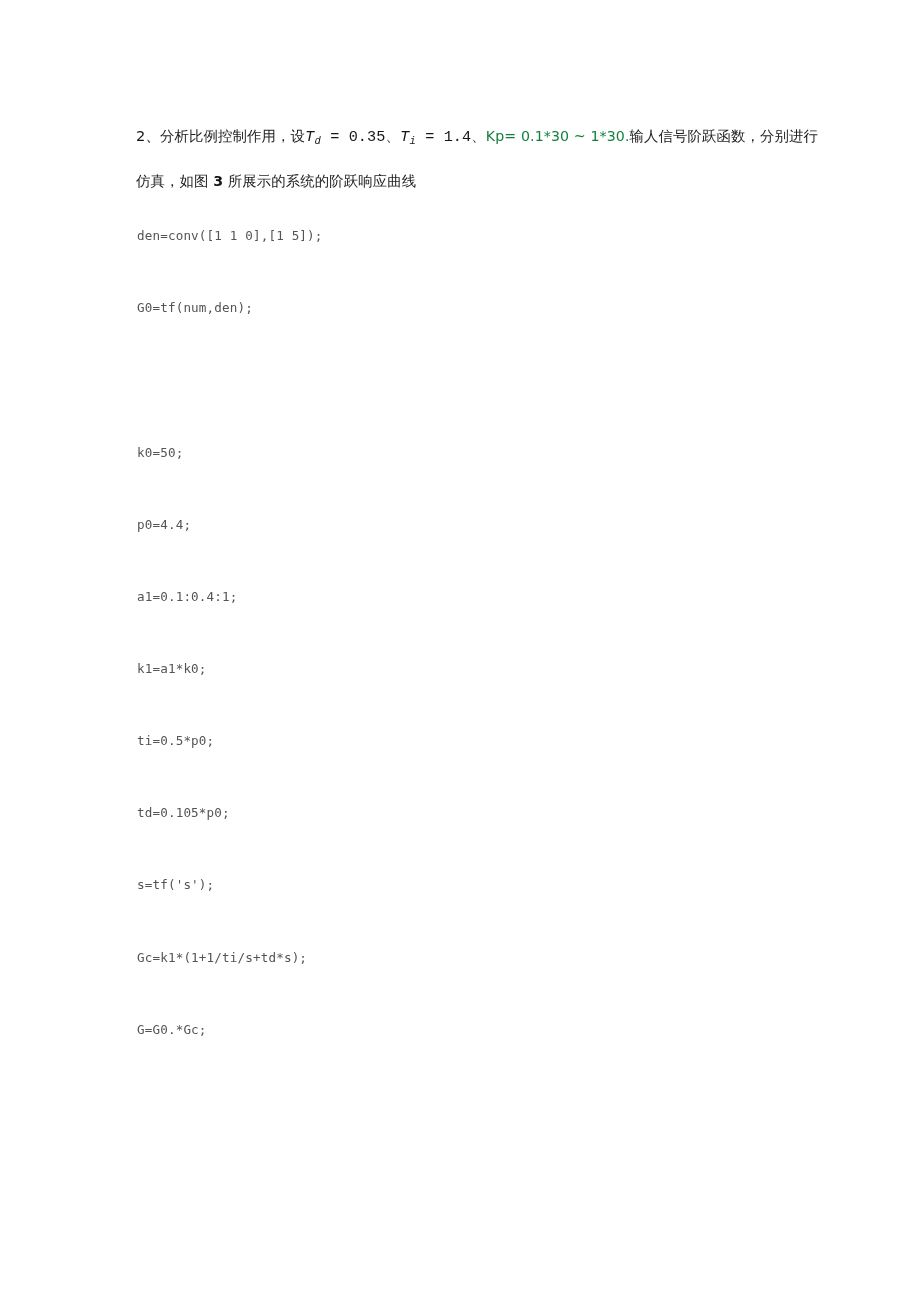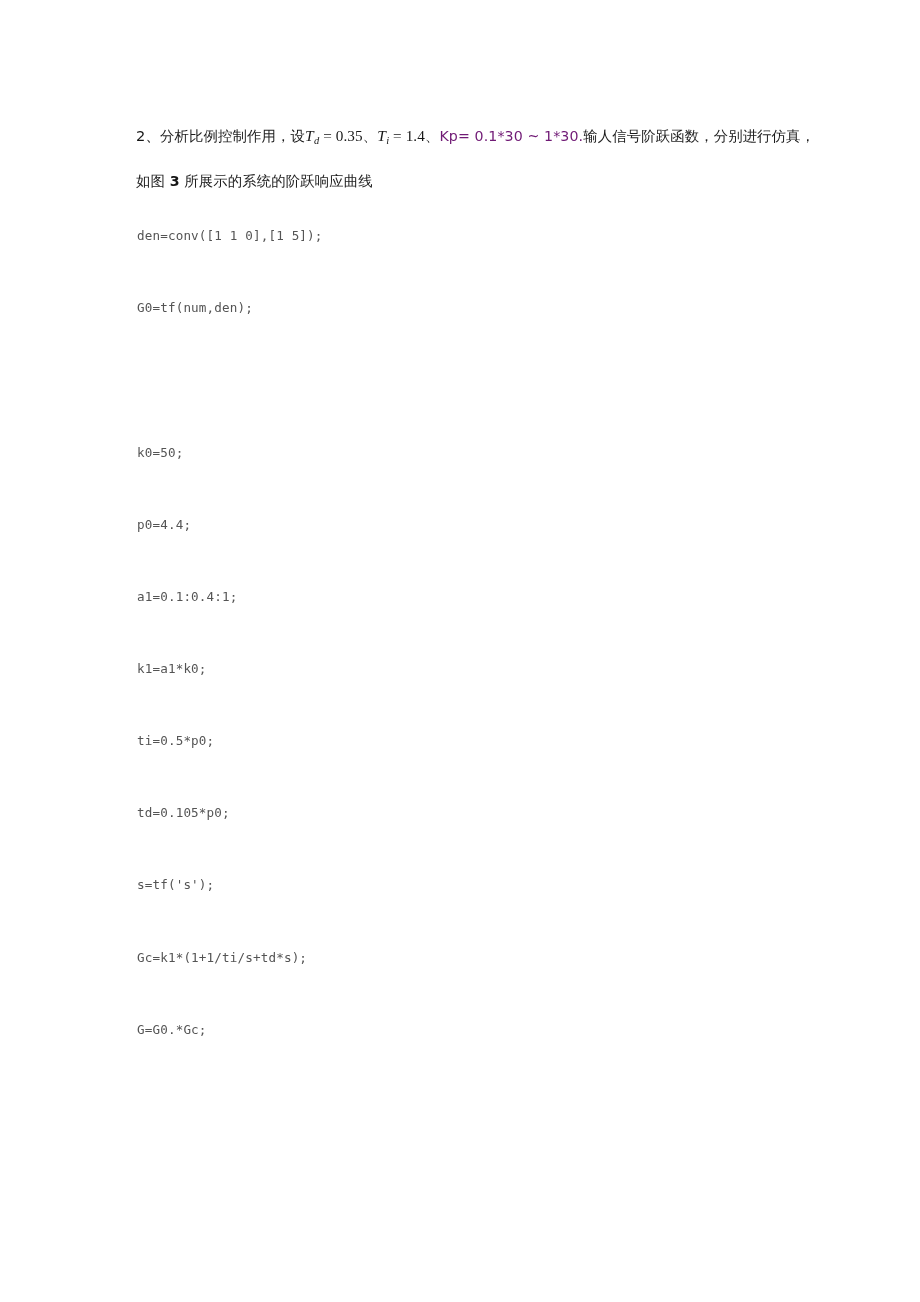--- a/index.html
+++ b/index.html
@@ -39,52 +39,52 @@
     color: #1d1d1d;
     line-height: 40px;
     letter-spacing: 0.1px;
     text-align: left;
     white-space: normal;
   }
   .prose .seg { white-space: pre; }
 
   
   .mathvar {
-    font-family: Liberation Serif, serif;
+    font-family: Liberation Mono, monospace;
     font-style: italic;
     font-size: 15.5px;
     color: #171717;
   }
   .mathvar sub {
     font-style: italic;
     font-size: 10.5px;
     vertical-align: -0.28em;
     margin-left: 0.2px;
   }
   .mathnum {
-    font-family: Liberation Serif, serif;
+    font-family: Liberation Mono, monospace;
     font-size: 15.2px;
     color: #171717;
     white-space: pre;
   }
   .lead-num {
     font-family: "DejaVu Sans", "Liberation Sans", sans-serif;
     font-size: 14.6px;
     color: #151515;
   }
   .fig-num {
     font-family: "DejaVu Sans", "Liberation Sans", sans-serif;
     font-weight: bold;
     font-size: 14.2px;
     color: #151515;
   }
   .ascii {
     font-family: "DejaVu Sans", "Liberation Sans", sans-serif;
     font-size: 14.2px;
-    color: #701a75;
+    color: #15803d;
     white-space: pre;
   }
 
   
   .code-listing {
     position: absolute;
     left: 137px;
     top: 176px;
     width: 640px;
     font-family: "DejaVu Sans Mono", "Liberation Mono", monospace;

